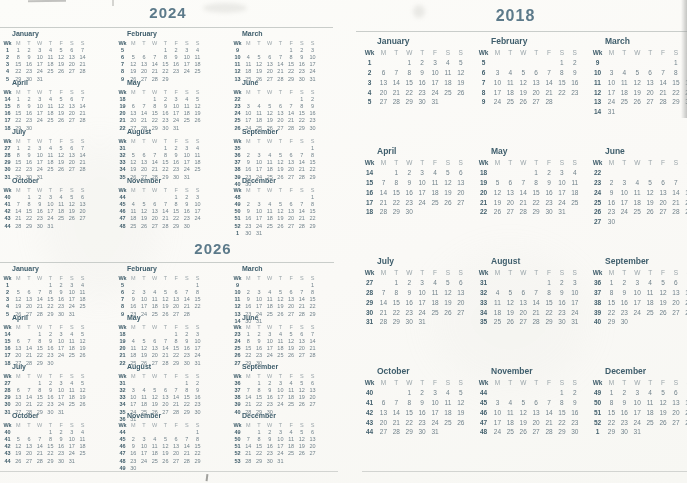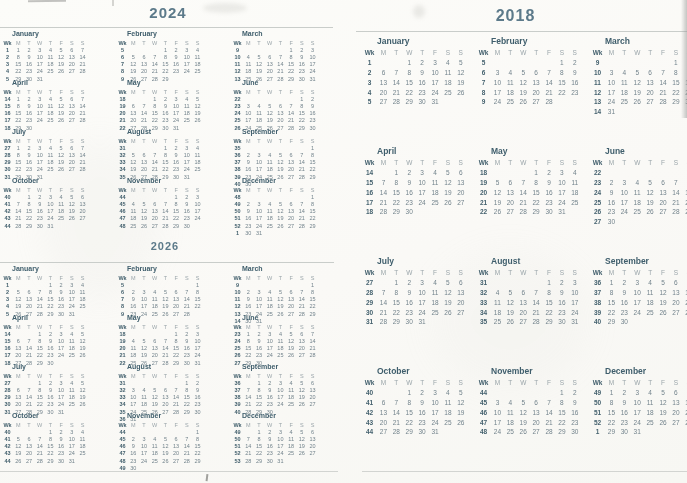--- a/index.html
+++ b/index.html
@@ -37,21 +37,21 @@
   .grid-large .month-title{font-size:8.5px; width:106px; padding-left:15px; line-height:10px; margin-bottom:2px;}
   .grid-large .cal-row{height:9.8px;}
   .grid-large .wk{width:15px;}
   .grid-large .d{width:12.9px;}
 
   
   .ys-2024 .year-title{top:4px; left:0; width:336px; font-size:15px;}
   .ys-2024 .year-rule{top:27px; left:0; width:333px;}
   .ys-2024 .months-grid{top:30px; left:2px;}
 
-  .ys-2026 .year-title{top:240px; left:0; width:330px; font-size:11px;}
+  .ys-2026 .year-title{top:240px; left:0; width:330px; font-size:15px;padding-left:48px;}
   .ys-2026 .year-rule{top:262px; left:0; width:334px;}
   .ys-2026 .months-grid{top:265px; left:2px;}
 
   .ys-2025 .year-title{top:7px; left:0; width:343px; font-size:16px;}
   .ys-2025 .year-rule{top:31px; left:12px; width:331px;}
   .ys-2025 .months-grid{top:36px; left:18px;}
 
   
   .artifact{position:absolute; pointer-events:none;}
   .a-topmark1{left:28px; top:0; width:38px; height:1.5px; background:#7d7d79; opacity:.45; transform:rotate(-1deg);}

